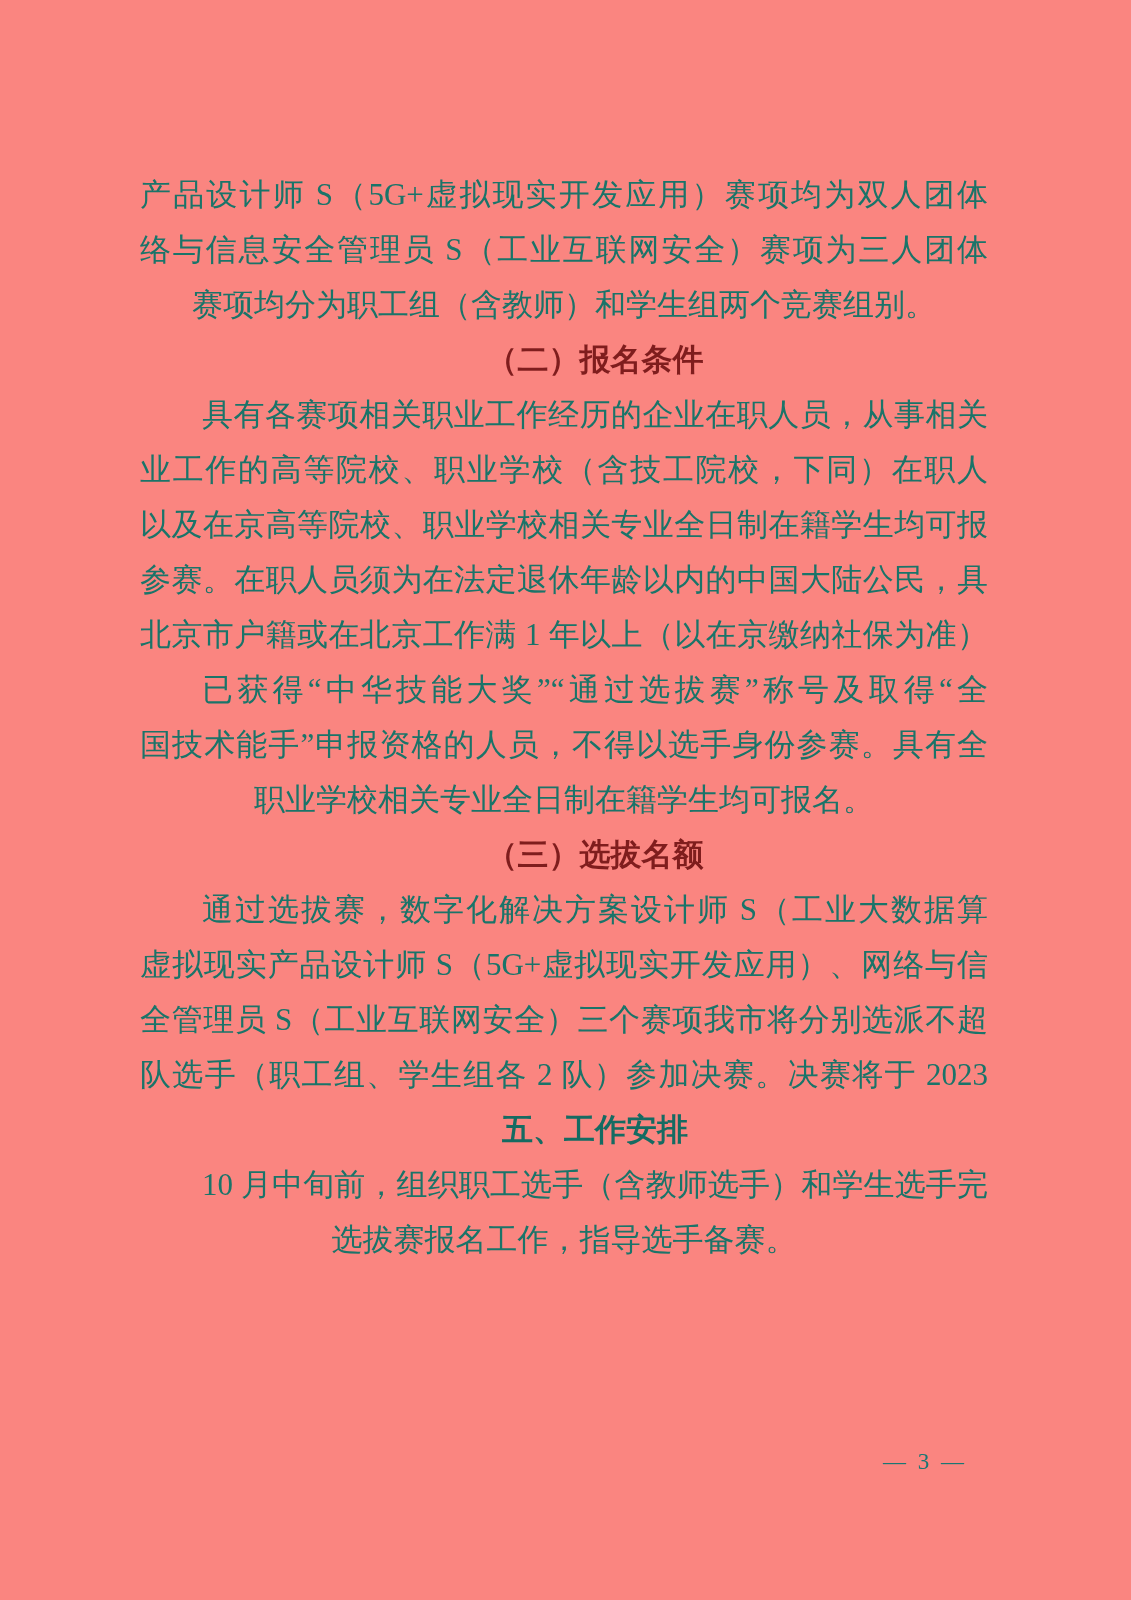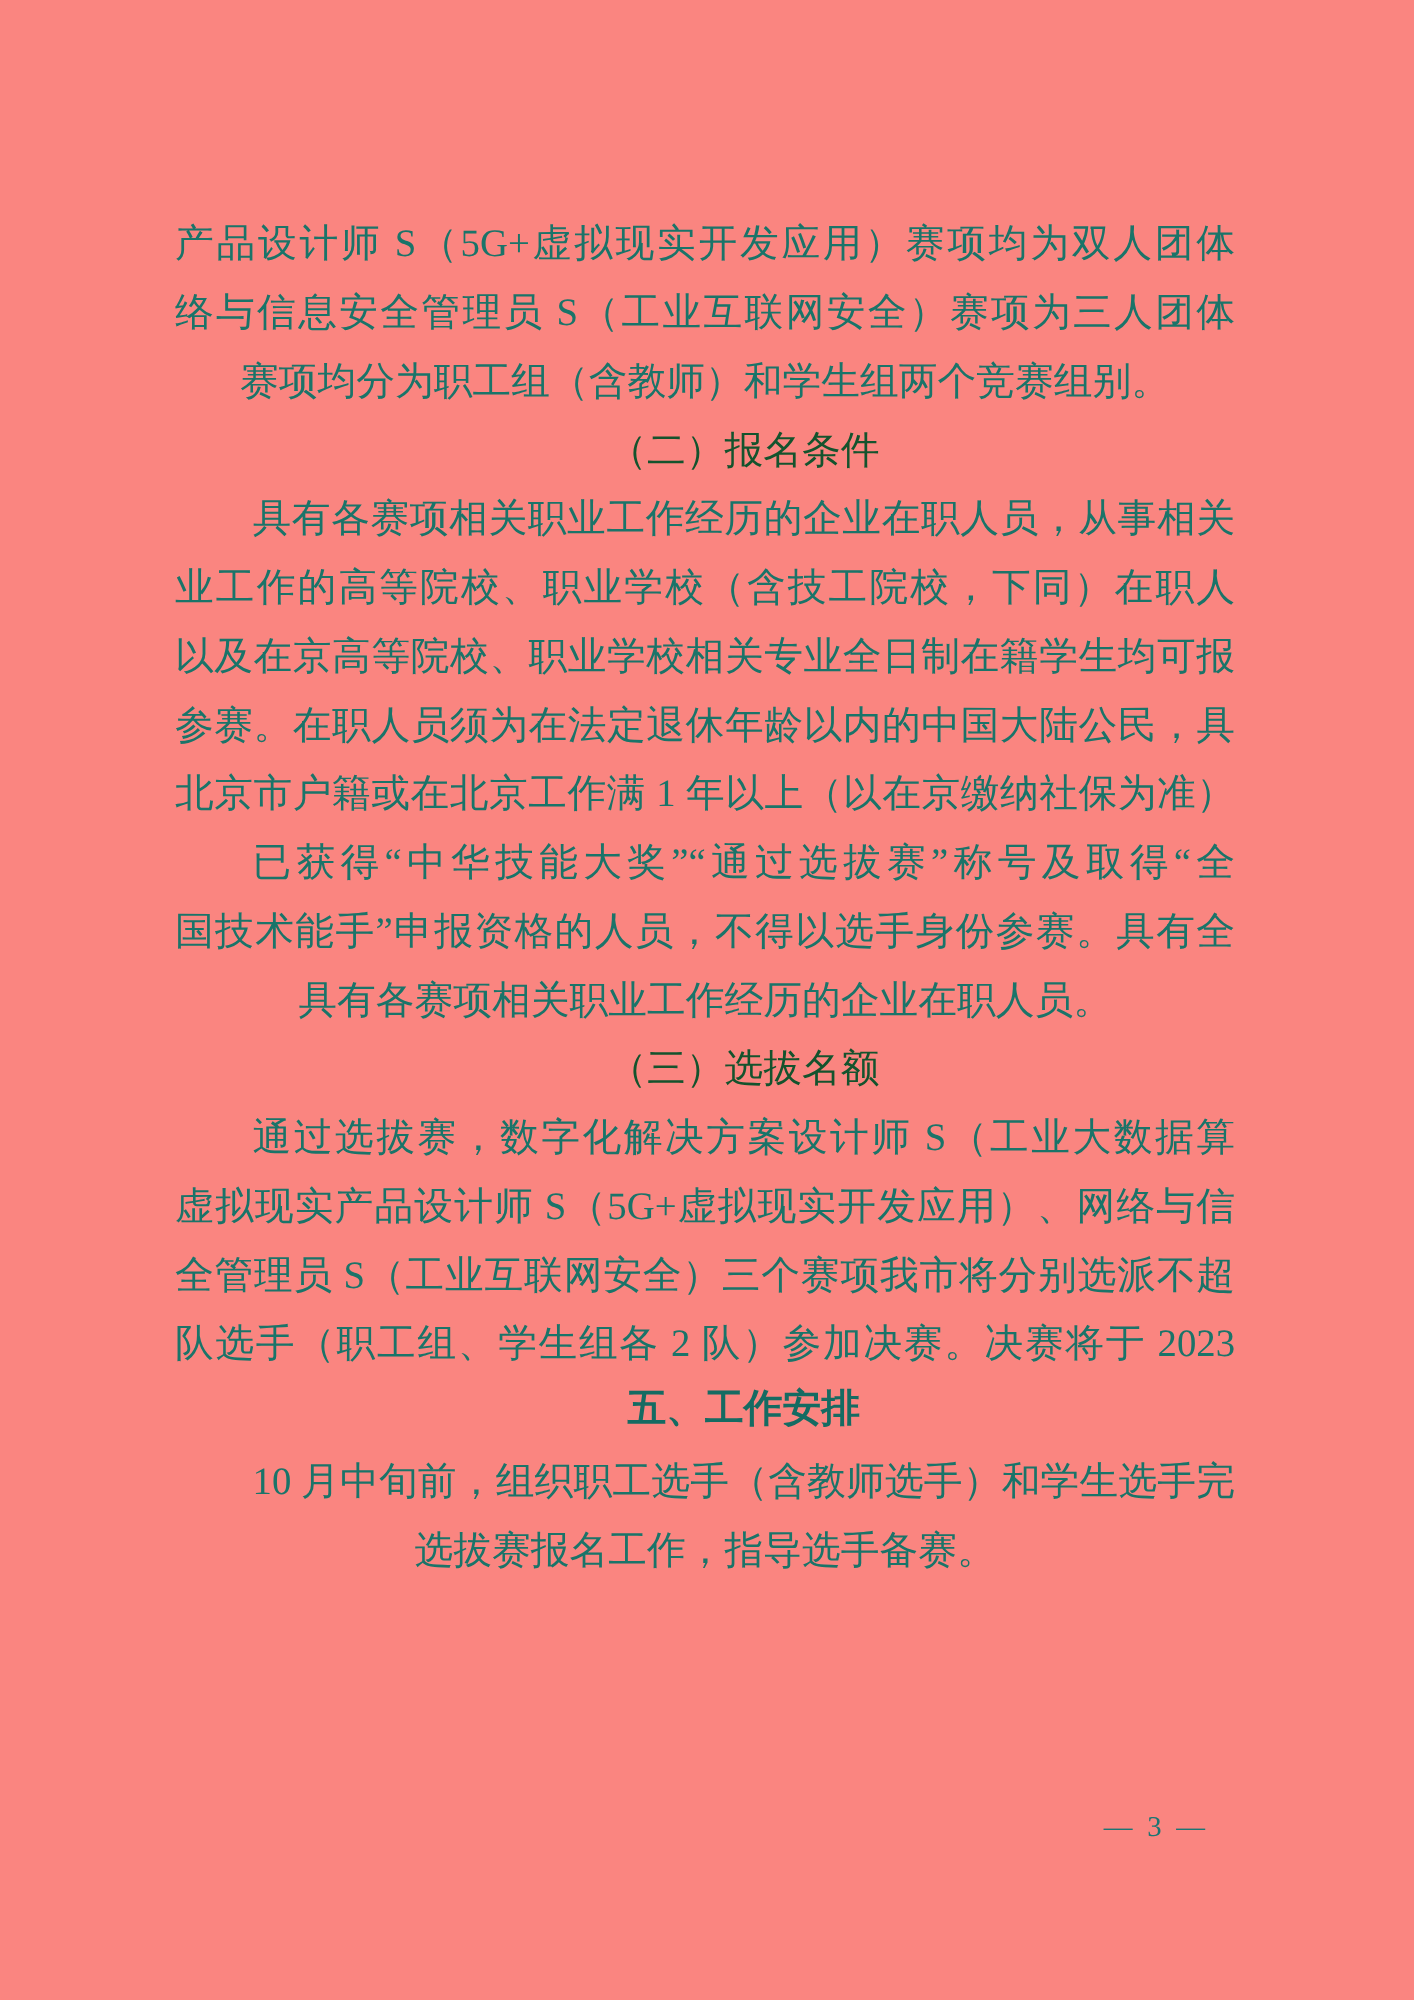--- a/index.html
+++ b/index.html
@@ -25,25 +25,25 @@
     overflow: hidden;
     letter-spacing: 0;
     text-align: center;
   }
   .line.indent { text-indent: 2em; }
   .line.fill {
     text-align: justify;
     text-align-last: justify;
   }
   .line.heading-kai {
-    font-weight: normal;
-    color: #14532d;
+    font-weight: bold;
+    color: #7f1d1d;
   }
   .line.heading-hei {
-    font-family: Liberation Mono, monospace;
+    font-family: Liberation Serif, serif;
     font-weight: bold;
     color: #156b62;
   }
   .page-number {
     position: absolute;
     top: 1446px;
     right: 164px;
     font-size: 23px;
     line-height: 32px;
     letter-spacing: 3px;
@@ -60,21 +60,21 @@
       <div class="line body fill">络与信息安全管理员 S（工业互联网安全）赛项为三人团体赛。各</div>
       <div class="line body">赛项均分为职工组（含教师）和学生组两个竞赛组别。</div>
       <div class="line heading-kai indent">（二）报名条件</div>
       <div class="line body indent fill">具有各赛项相关职业工作经历的企业在职人员，从事相关专</div>
       <div class="line body fill">业工作的高等院校、职业学校（含技工院校，下同）在职人员，</div>
       <div class="line body fill">以及在京高等院校、职业学校相关专业全日制在籍学生均可报名</div>
       <div class="line body fill">参赛。在职人员须为在法定退休年龄以内的中国大陆公民，具备</div>
       <div class="line body fill">北京市户籍或在北京工作满 1 年以上（以在京缴纳社保为准）的</div>
       <div class="line body indent fill">已获得“中华技能大奖”“通过选拔赛”称号及取得“全</div>
       <div class="line body fill">国技术能手”申报资格的人员，不得以选手身份参赛。具有全日</div>
-      <div class="line body">具有各赛项相关职业工作经历的企业在职人员。</div>
+      <div class="line body">职业学校相关专业全日制在籍学生均可报名。</div>
       <div class="line heading-kai indent">（三）选拔名额</div>
       <div class="line body indent fill">通过选拔赛，数字化解决方案设计师 S（工业大数据算法）、</div>
       <div class="line body fill">虚拟现实产品设计师 S（5G+虚拟现实开发应用）、网络与信息安</div>
       <div class="line body fill">全管理员 S（工业互联网安全）三个赛项我市将分别选派不超过 4</div>
       <div class="line body fill">队选手（职工组、学生组各 2 队）参加决赛。决赛将于 2023 年 11</div>
       <div class="line heading-hei indent">五、工作安排</div>
       <div class="line body indent fill">10 月中旬前，组织职工选手（含教师选手）和学生选手完成</div>
       <div class="line body">选拔赛报名工作，指导选手备赛。</div>
     </div>
   <div class="page-number">— 3 —</div>

